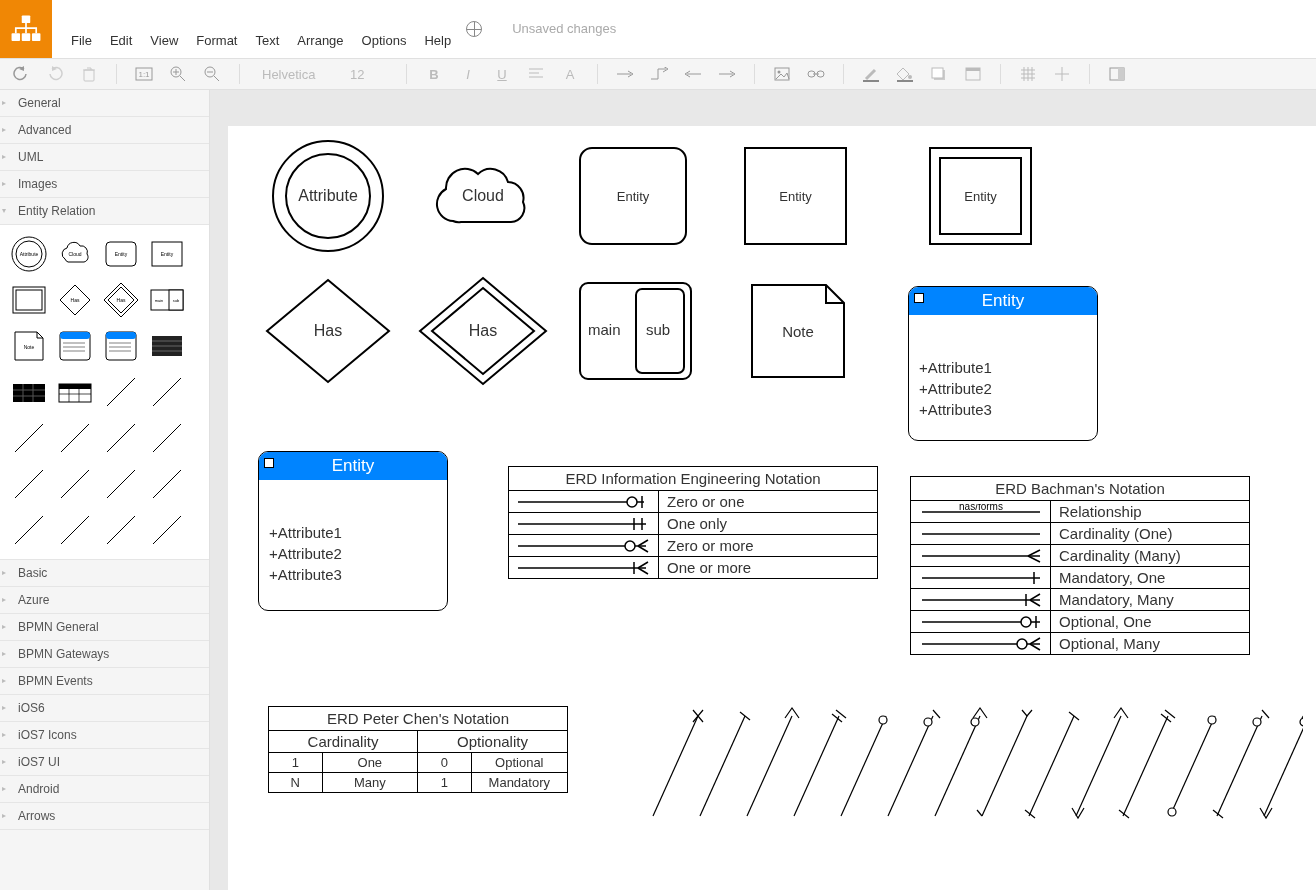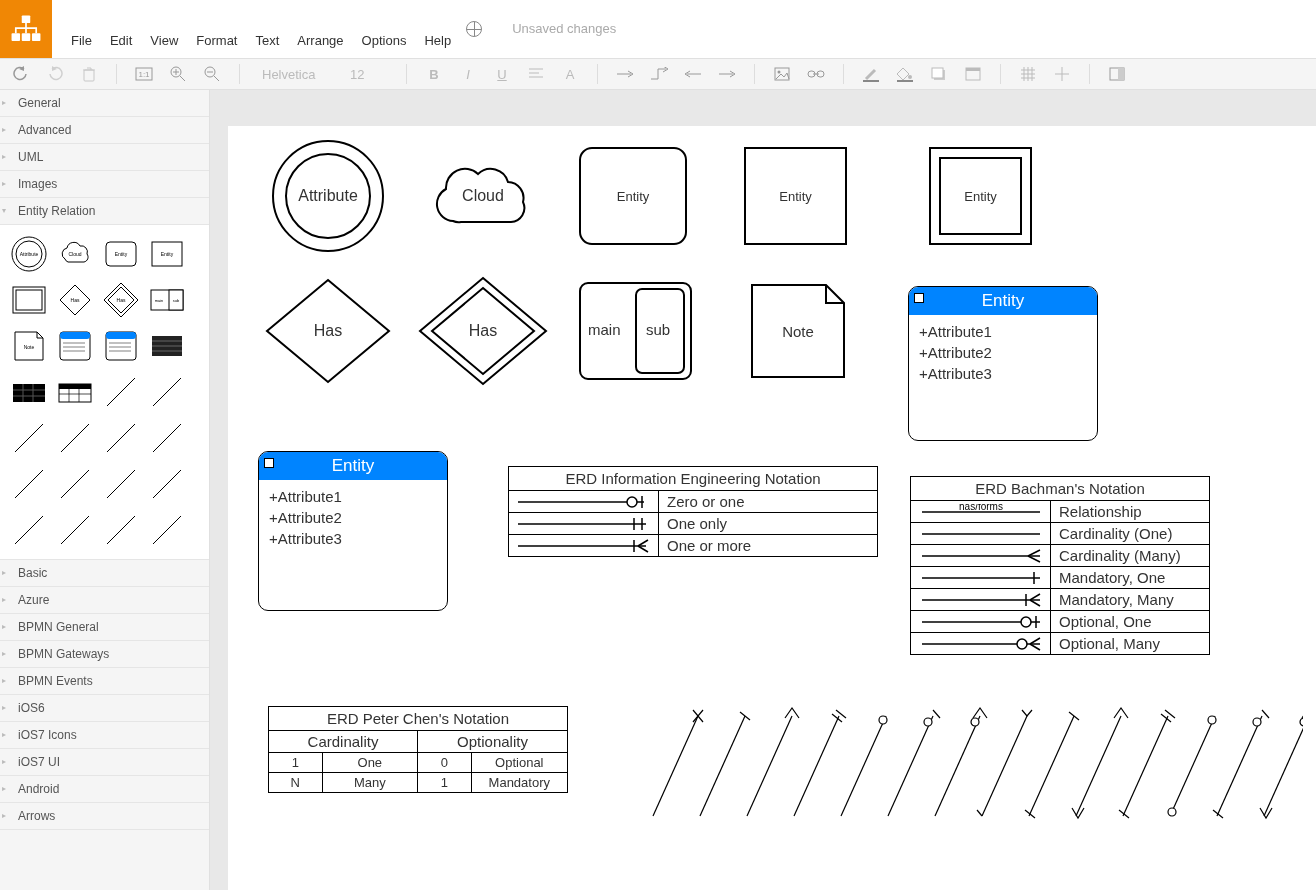--- a/index.html
+++ b/index.html
@@ -38,21 +38,21 @@
   .canvas { position:absolute; left:18px; top:36px; width:1280px; height:860px; background:#fff;
     background-image: radial-gradient(circle, #ccc 0.6px, transparent 0.6px);
     background-size: 10px 10px;
   }
   
   .shape { position:absolute; }
   .label-center { display:flex; align-items:center; justify-content:center; width:100%; height:100%; font-family:Helvetica; }
   .entity-card { background:#fff; border:1.5px solid #000; border-radius:10px; overflow:hidden;}
   .entity-card .ehead { background:#0084ff; color:#fff; font-size:17px; text-align:center; padding:4px 0; position:relative;}
   .entity-card .ehead .mini { position:absolute; left:5px; top:6px; width:10px; height:10px; background:#fff; border:1px solid #000; font-size:8px; line-height:8px; text-align:center;}
-  .entity-card .ebody { padding:6px 10px; font-size:15px; line-height:1.4;}
+  .entity-card .ebody { padding:6px 10px; font-size:15px; line-height:1.4;margin-top:36px;}
   .erd-table { background:#fff; border:1.5px solid #000; position:absolute; font-size:15px;}
   .erd-table .thead { border-bottom:1.5px solid #000; text-align:center; padding:3px 4px; }
   .erd-table .row { display:flex; border-bottom:1px solid #000;}
   .erd-table .row:last-child{ border-bottom:0;}
   .erd-table .row .c1 { width:150px; border-right:1px solid #000; display:flex; align-items:center; justify-content:center; padding:2px;}
   .erd-table .row .c2 { flex:1; padding:2px 8px;}
 </style>
 </head>
 <body>
 
@@ -517,29 +517,39 @@
                 <line x1="120" y1="2" x2="120" y2="14" stroke="#000" stroke-width="1.5"></line>
                 <line x1="128" y1="2" x2="128" y2="14" stroke="#000" stroke-width="1.5"></line>
               </svg>
             </div>
             <div class="c2">One only</div>
           </div>
         <div class="row">
             <div class="c1">
               <svg width="140" height="16">
                 <line x1="4" y1="8" x2="132" y2="8" stroke="#000" stroke-width="1.5"></line>
+                <circle cx="116" cy="8" r="5" fill="#fff" stroke="#000" stroke-width="1.5"></circle>
+                <path d="M124 8 L134 2 M124 8 L134 14" stroke="#000" stroke-width="1.5"></path>
+              </svg>
+            </div>
+            <div class="c2">Zero or more</div>
+          </div>
+        <div class="row">
+            <div class="c1">
+              <svg width="140" height="16">
+                <line x1="4" y1="8" x2="132" y2="8" stroke="#000" stroke-width="1.5"></line>
                 <line x1="120" y1="2" x2="120" y2="14" stroke="#000" stroke-width="1.5"></line>
                 <path d="M124 8 L134 2 M124 8 L134 14" stroke="#000" stroke-width="1.5"></path>
               </svg>
             </div>
             <div class="c2">One or more</div>
           </div>
       </div>
 
-      <div class="erd-table" style="left:682px; top:350px; width:300px">
+      <div class="erd-table" style="left:682px; top:350px; width:340px">
         <div class="thead">ERD Bachman's Notation</div>
         <div class="row">
             <div class="c1" style="width:140px">
               <svg width="130" height="16">
                 <line x1="6" y1="8" x2="124" y2="8" stroke="#000" stroke-width="1.5"></line>
                 <text x="65" y="6" font-size="10" text-anchor="middle">has/forms</text>
               </svg>
             </div>
             <div class="c2">Relationship</div>
           </div>

